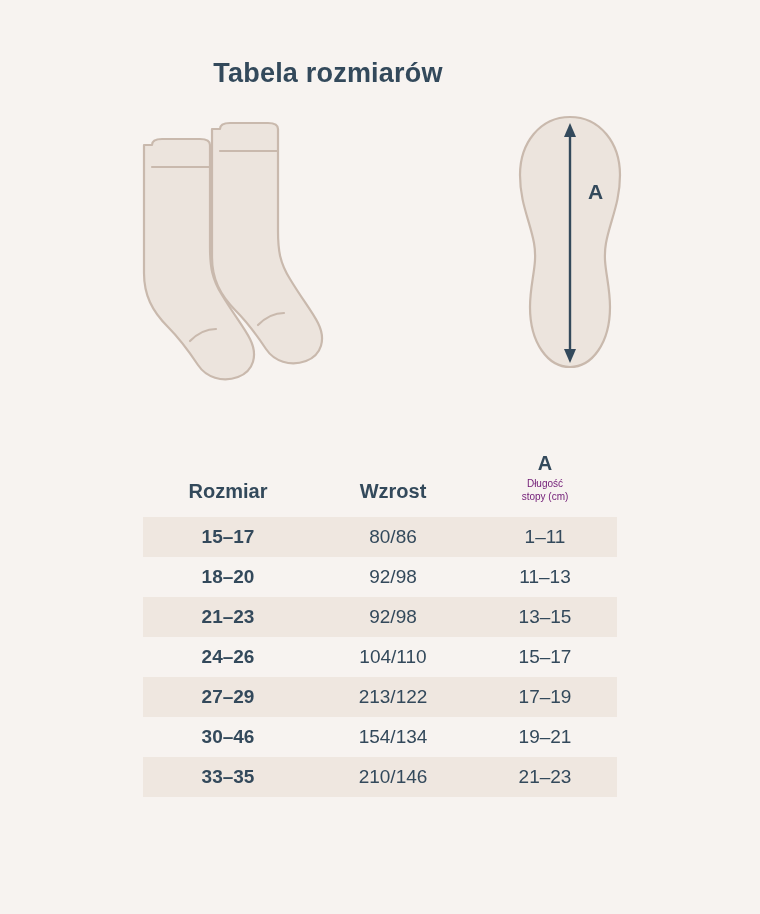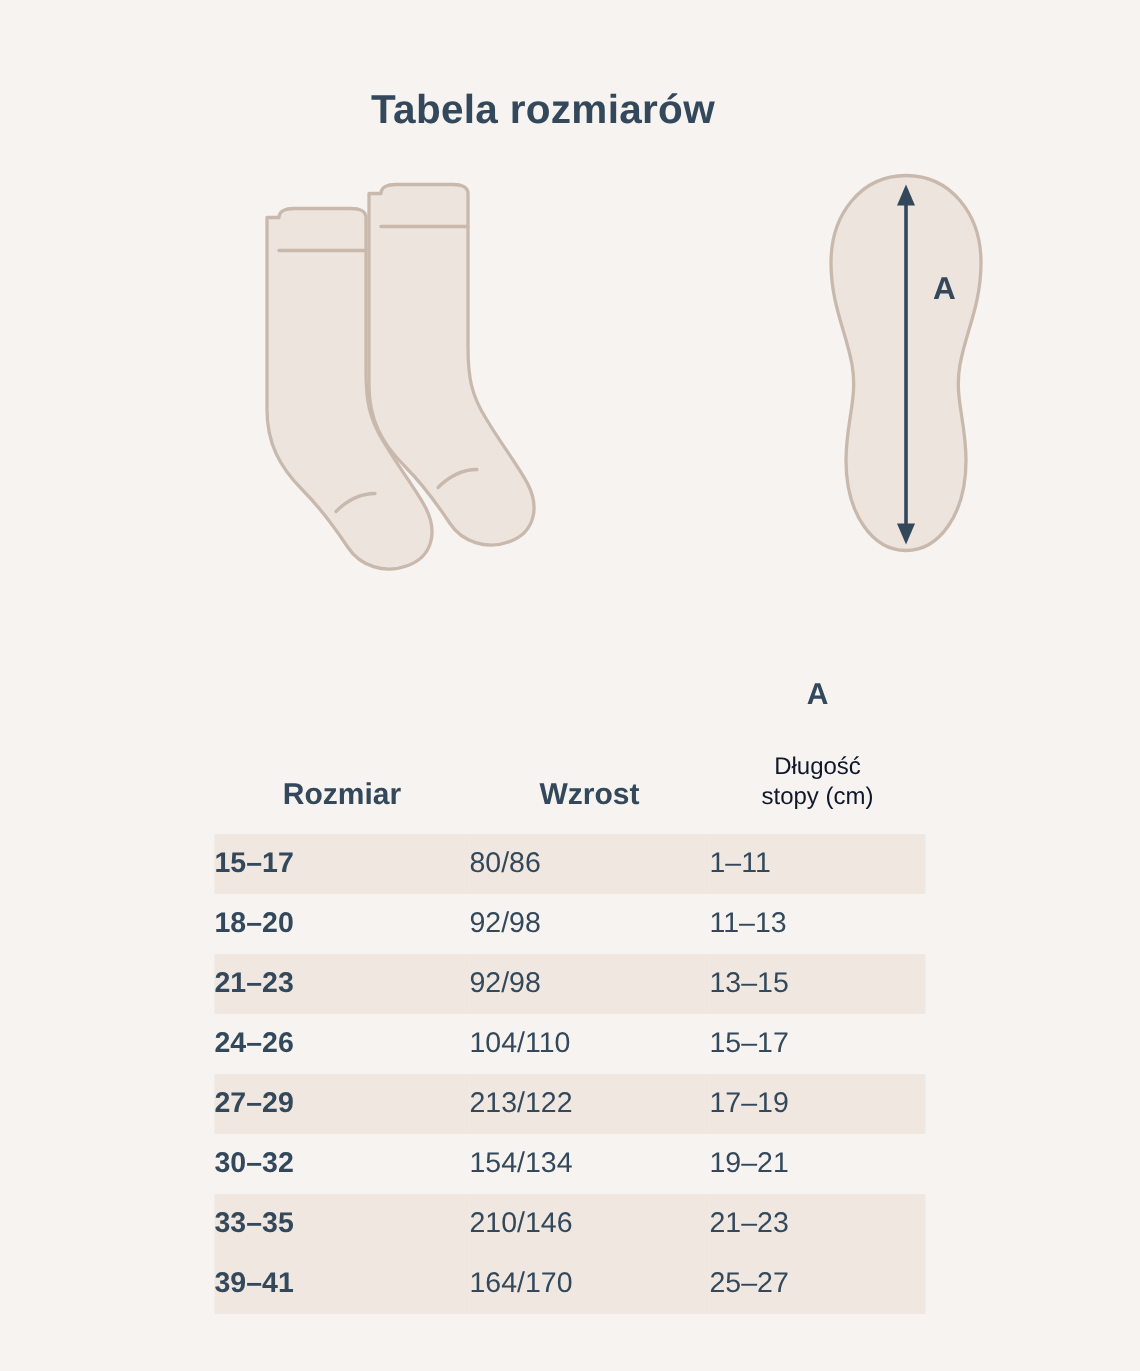--- a/index.html
+++ b/index.html
@@ -12,21 +12,20 @@
     background: #f7f3f0;
     font-family: "Liberation Sans", sans-serif;
     color: #33495b;
     overflow: hidden;
     position: relative;
   }
   .page {
     width: 656px;
     height: 914px;
     position: relative;
-    padding-left: 34px;
   }
   .title {
     text-align: center;
     font-size: 27px;
     font-weight: bold;
     color: #33495b;
     letter-spacing: 0.2px;
     padding-top: 58px;
   }
   .illustrations {
@@ -69,28 +68,28 @@
     padding-top: 0;
   }
   .a-letter {
     font-size: 20px;
     font-weight: bold;
     display: block;
     line-height: 1.1;
   }
   .a-sub {
     display: block;
-    font-size: 16px;
+    font-size: 10px;
     font-weight: normal;
-    color: #0f172a;
+    color: #701a75;
     line-height: 1.25;
-    margin-top: 28px;
+    margin-top: 4px;
   }
   table.size-table td {
-    text-align: left;
+    text-align: center;
     font-size: 19px;
     padding: 9px 0;
     color: #33495b;
   }
   td.c-size {
     font-weight: bold;
   }
   tr.shade td {
     background: #efe7e0;
   }
@@ -187,31 +186,26 @@
           <td class="c-size">24–26</td>
           <td>104/110</td>
           <td>15–17</td>
         </tr>
         <tr class="shade">
           <td class="c-size">27–29</td>
           <td>213/122</td>
           <td>17–19</td>
         </tr>
         <tr>
-          <td class="c-size">30–32</td>
+          <td class="c-size">30–46</td>
           <td>154/134</td>
           <td>19–21</td>
         </tr>
         <tr class="shade">
           <td class="c-size">33–35</td>
           <td>210/146</td>
           <td>21–23</td>
         </tr>
-        <tr class="shade">
-          <td class="c-size">39–41</td>
-          <td>164/170</td>
-          <td>25–27</td>
-        </tr>
       </tbody>
     </table>
   </div>
 
 </div>
 
 </body></html>

